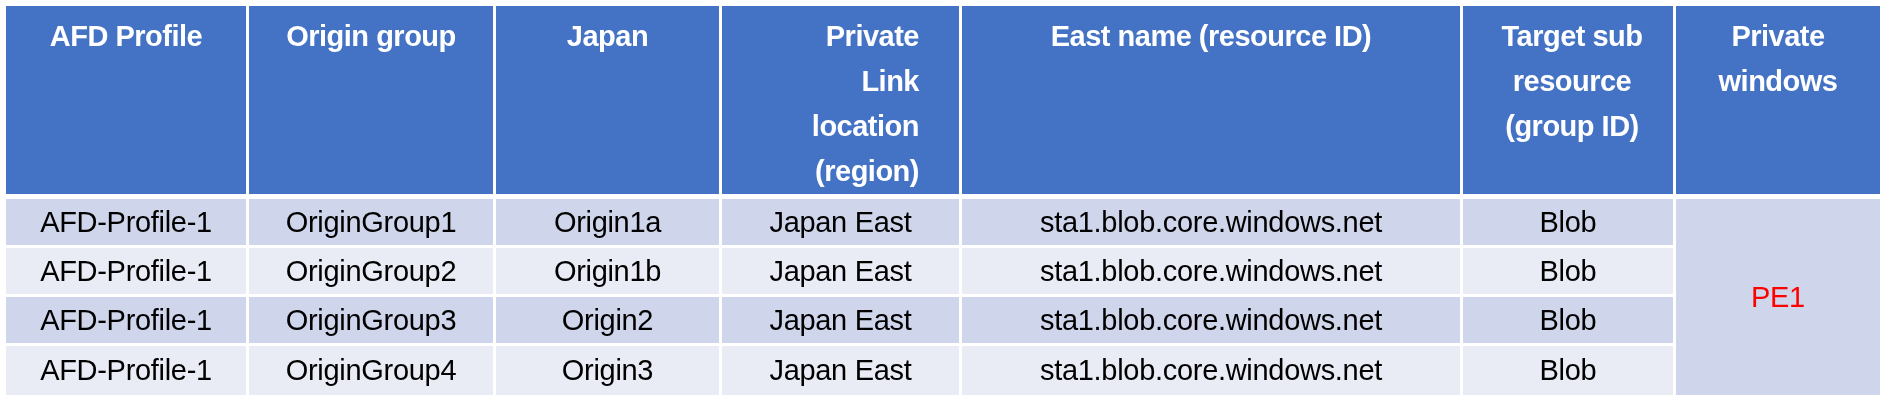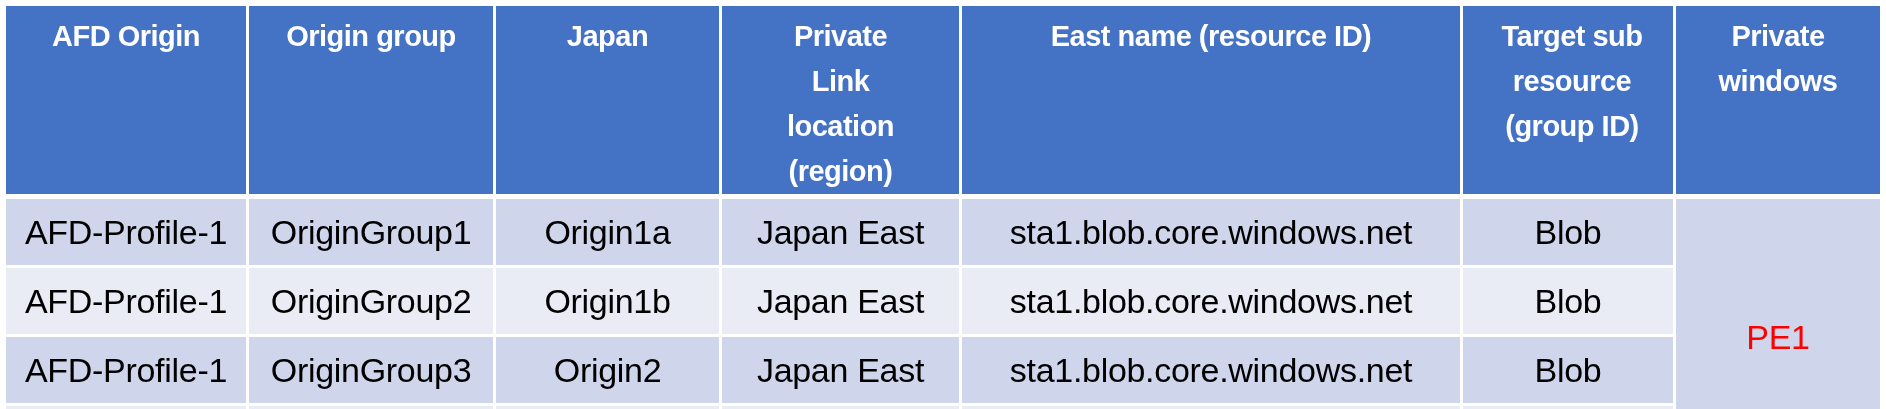--- a/index.html
+++ b/index.html
@@ -35,23 +35,23 @@
       font-weight: bold;
       font-size: 29px;
       line-height: 45px;
       vertical-align: top;
       height: 152px;
       padding-top: 8px;
       letter-spacing: -0.5px;
     }
     thead tr th { border-bottom: 5px solid #ffffff; }
     td {
-      font-size: 34px;
+      font-size: 29px;
       color: #000000;
-      height: 69px;
+      height: 49px;
       vertical-align: middle;
       letter-spacing: -0.3px;
       margin-top: 32px;
     }
     tr.odd td { background: #CFD5EA; }
     tr.even td { background: #E9EBF5; }
     td.pe {
       background: #CFD5EA !important;
       color: #FF0000;
       border-bottom: none;
@@ -67,24 +67,24 @@
       <col style="width:243px">
       <col style="width:247px">
       <col style="width:226px">
       <col style="width:240px">
       <col style="width:501px">
       <col style="width:213px">
       <col style="width:204px">
     </colgroup>
     <thead>
       <tr>
-        <th>AFD Origin</th>
+        <th>AFD Profile</th>
         <th>Origin group</th>
         <th>Japan</th>
-        <th style="padding-left:40px;padding-right:40px;">Private Link location (region)</th>
+        <th style="padding-left:40px;padding-right:40px;text-align:right;">Private Link location (region)</th>
         <th>East name (resource ID)</th>
         <th style="padding-left:26px;padding-right:18px;">Target sub resource (group ID)</th>
         <th style="padding-left:26px;padding-right:26px;">Private windows</th>
       </tr>
     </thead>
     <tbody>
       <tr class="odd">
         <td>AFD-Profile-1</td>
         <td>OriginGroup1</td>
         <td>Origin1a</td>

